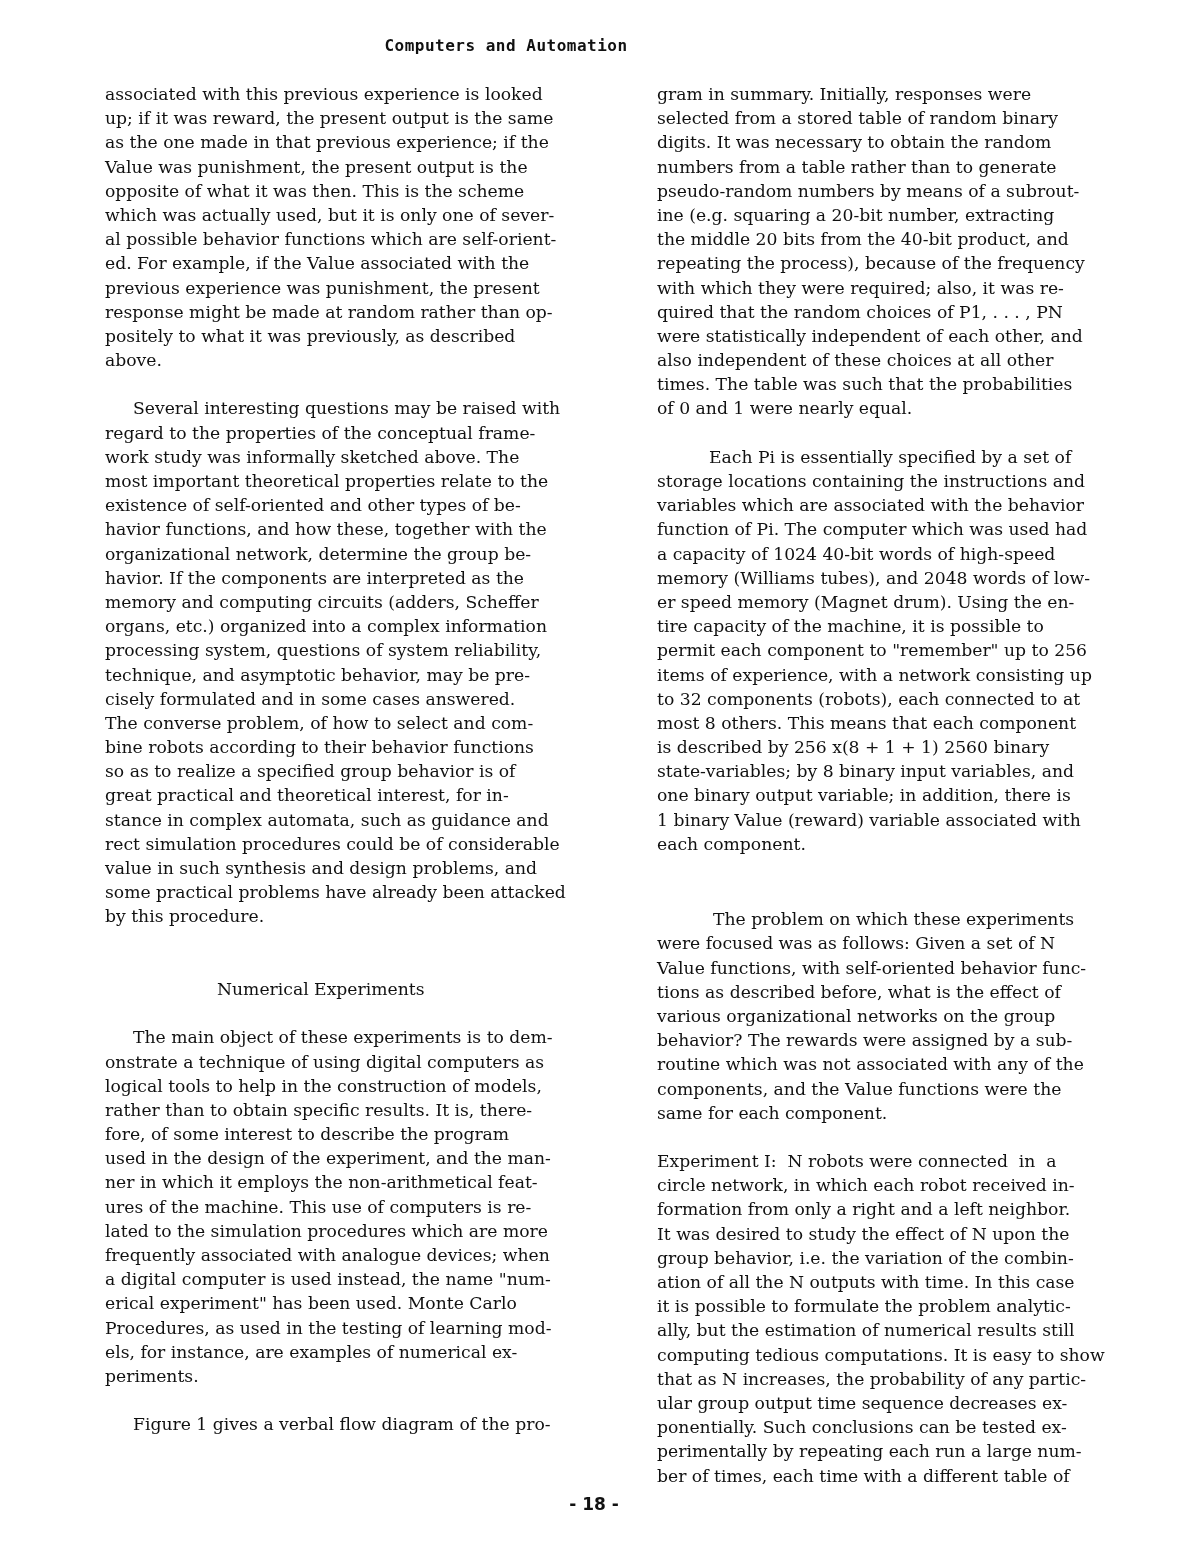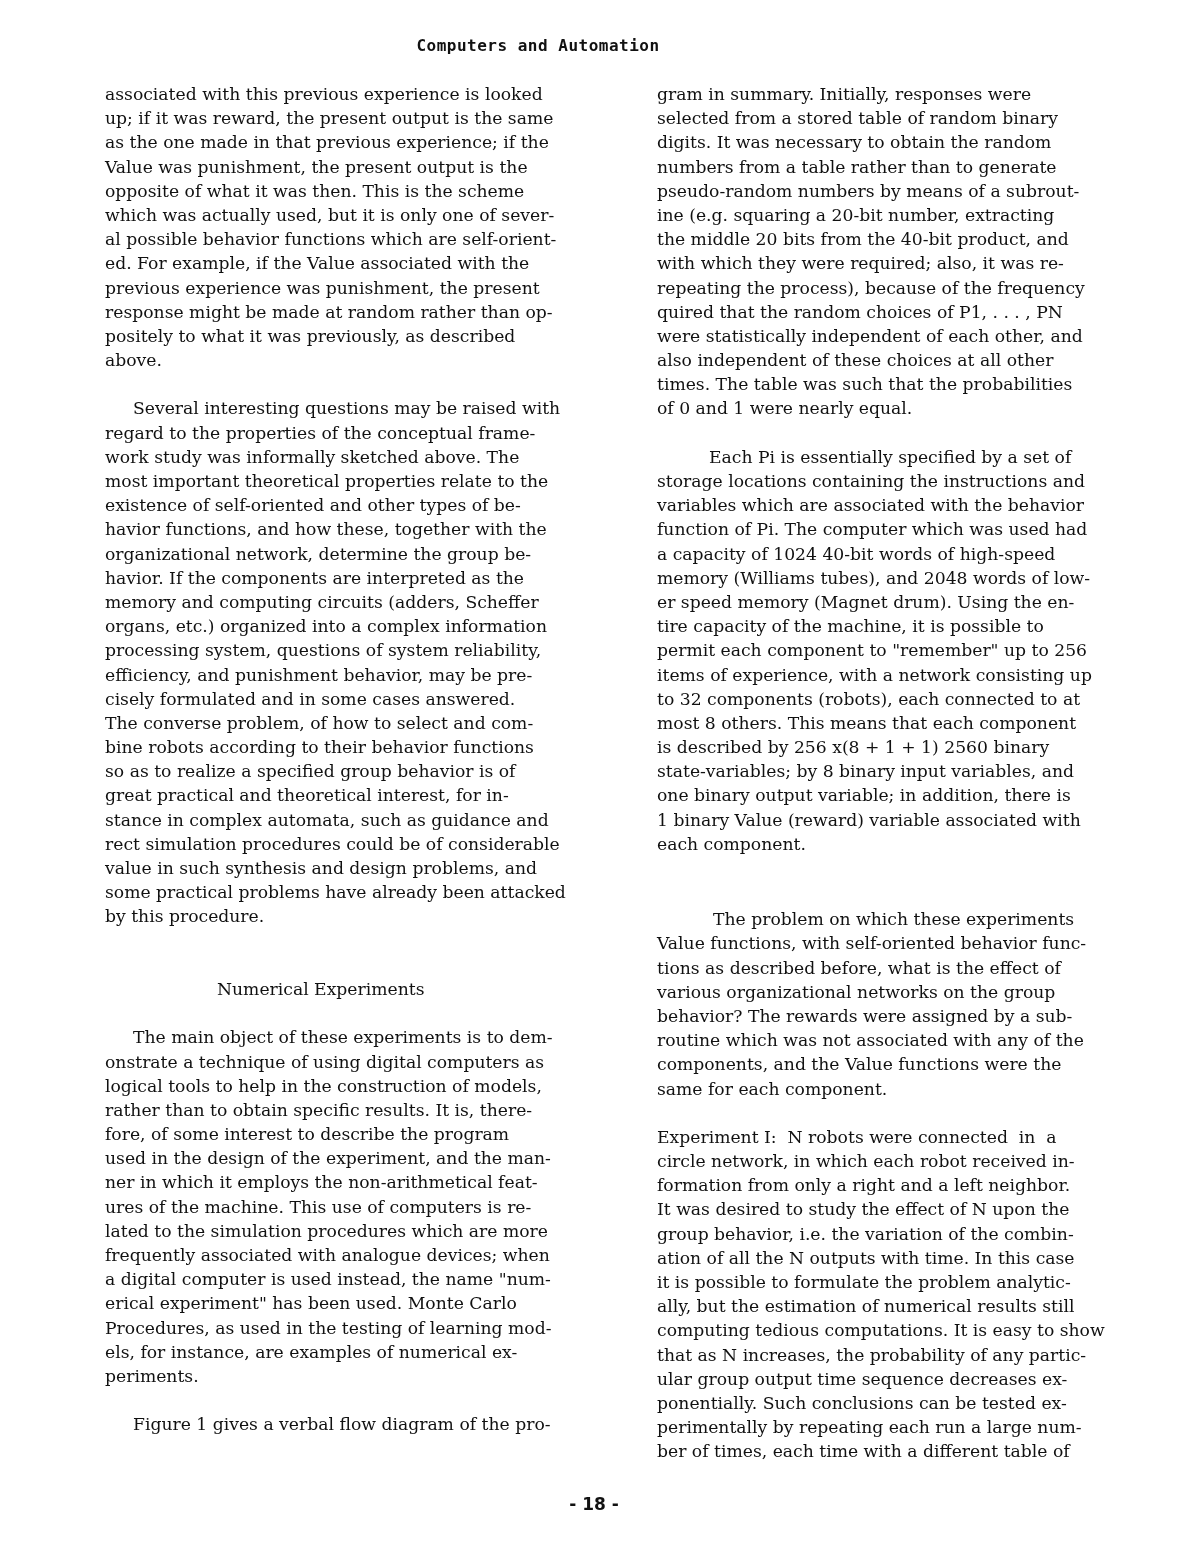--- a/index.html
+++ b/index.html
@@ -4,21 +4,21 @@
 <style>
   html, body { margin: 0; padding: 0; background: #ffffff; }
   body {
     width: 1188px; height: 1549px; position: relative; overflow: hidden;
     color: #111111;
     font-family: "DejaVu Serif", "Liberation Serif", serif;
   }
   .header {
     position: absolute; top: 36px; left: 0; width: 1012px; text-align: center;
     font-family: "DejaVu Sans Mono", "Liberation Mono", monospace;
-    font-weight: bold; font-size: 16px; letter-spacing: 0.5px; margin-left: 32px;
+    font-weight: bold; font-size: 16px; letter-spacing: 0.5px;
   }
   .col {
     position: absolute; top: 82px;
     font-size: 17.2px; line-height: 24.2px;
   }
   .col.left { left: 105px; width: 500px; }
   .col.right { left: 657px; width: 472px; }
   .line { white-space: nowrap; height: 24.2px; }
   .gap { height: 24.2px; }
   .indent { padding-left: 28px; }
@@ -57,21 +57,21 @@
     <div class="line">regard to the properties of the conceptual frame-</div>
     <div class="line">work study was informally sketched above.  The</div>
     <div class="line">most important theoretical properties relate to the</div>
     <div class="line">existence of self-oriented and other types of be-</div>
     <div class="line">havior functions, and how these, together with the</div>
     <div class="line">organizational network, determine the group be-</div>
     <div class="line">havior.  If the components are interpreted as the</div>
     <div class="line">memory and computing circuits (adders, Scheffer</div>
     <div class="line">organs, etc.) organized into a complex information</div>
     <div class="line">processing system, questions of system reliability,</div>
-    <div class="line">efficiency, and punishment behavior, may be pre-</div>
+    <div class="line">technique, and asymptotic behavior, may be pre-</div>
     <div class="line">cisely formulated and in some cases answered.</div>
     <div class="line">The converse problem, of how to select and com-</div>
     <div class="line">bine robots according to their behavior functions</div>
     <div class="line">so as to realize a specified group behavior is of</div>
     <div class="line">great practical and theoretical interest, for in-</div>
     <div class="line">stance in complex automata, such as guidance and</div>
     <div class="line">rect simulation procedures could be of considerable</div>
     <div class="line">value in such synthesis and design problems,  and</div>
     <div class="line">some practical problems have already been attacked</div>
     <div class="line">by this procedure.</div>
@@ -105,22 +105,22 @@
 
 <div class="col right">
   <div>
     <div class="line">gram in summary.  Initially, responses were</div>
     <div class="line">selected from a stored table of random binary</div>
     <div class="line">digits.  It was necessary to obtain the random</div>
     <div class="line">numbers from a table rather than to generate</div>
     <div class="line">pseudo-random numbers by means of a subrout-</div>
     <div class="line">ine (e.g. squaring a 20-bit number, extracting</div>
     <div class="line">the middle 20 bits from the 40-bit product, and</div>
+    <div class="line">repeating the process), because of the frequency</div>
     <div class="line">with which they were required; also, it was re-</div>
-    <div class="line">repeating the process), because of the frequency</div>
     <div class="line">quired that the random choices of P1, . . . , PN</div>
     <div class="line">were statistically independent of each other, and</div>
     <div class="line">also independent of these choices at all other</div>
     <div class="line">times.  The table was such that the probabilities</div>
     <div class="line">of 0 and 1 were nearly equal.</div>
   </div>
   <div class="gap"></div>
   <div>
     <div class="line indent2">Each Pi is essentially specified by a set of</div>
     <div class="line">storage locations containing the instructions and</div>
@@ -136,20 +136,21 @@
     <div class="line">most 8 others.  This means that each component</div>
     <div class="line">is described by 256 x(8 + 1 + 1)    2560 binary</div>
     <div class="line">state-variables; by 8 binary input variables,  and</div>
     <div class="line">one binary output variable; in addition, there  is</div>
     <div class="line">1 binary Value (reward) variable associated with</div>
     <div class="line">each component.</div>
   </div>
   <div class="gap"></div>
   <div>
     <div class="line indent3">The problem on which these experiments</div>
+    <div class="line">were focused was as follows:  Given a set of N</div>
     <div class="line">Value functions, with self-oriented behavior func-</div>
     <div class="line">tions as described before, what is the effect  of</div>
     <div class="line">various organizational networks on the  group</div>
     <div class="line">behavior?  The rewards were assigned by a sub-</div>
     <div class="line">routine which was not associated with any of the</div>
     <div class="line">components, and the Value functions were the</div>
     <div class="line">same for each component.</div>
   </div>
   <div class="gap"></div>
   <div>

